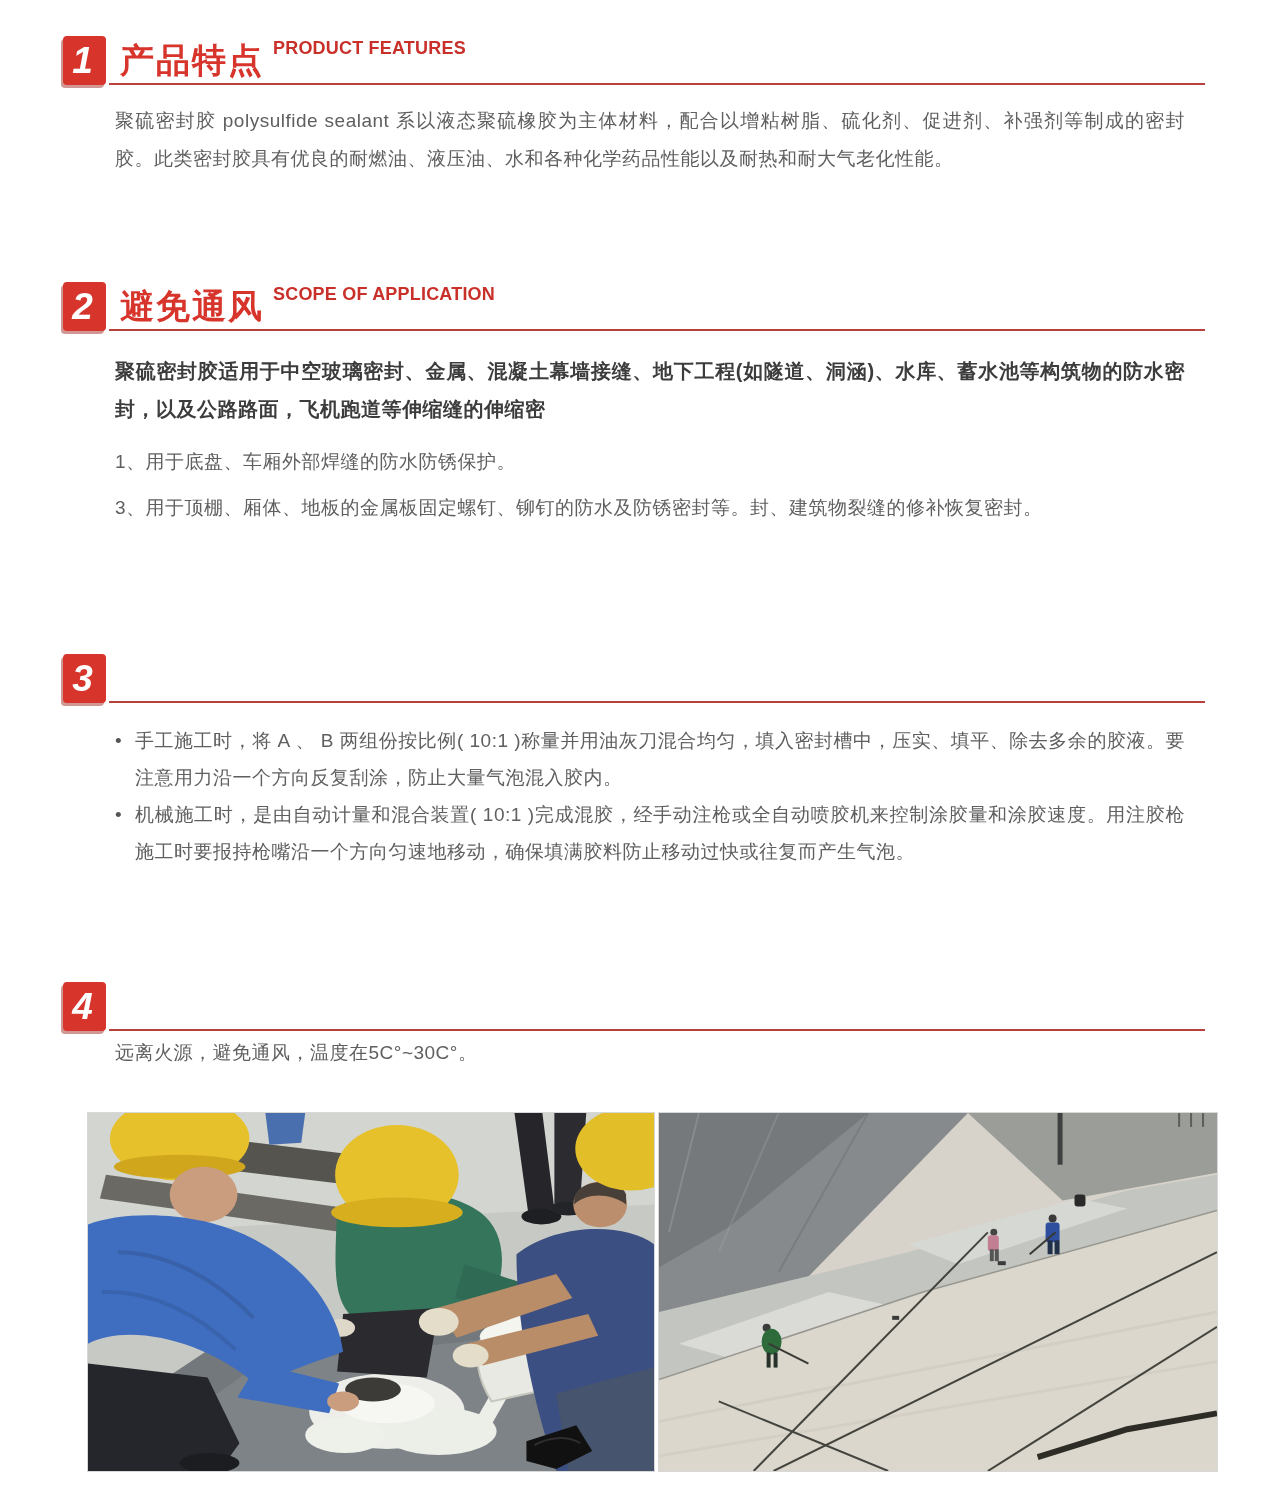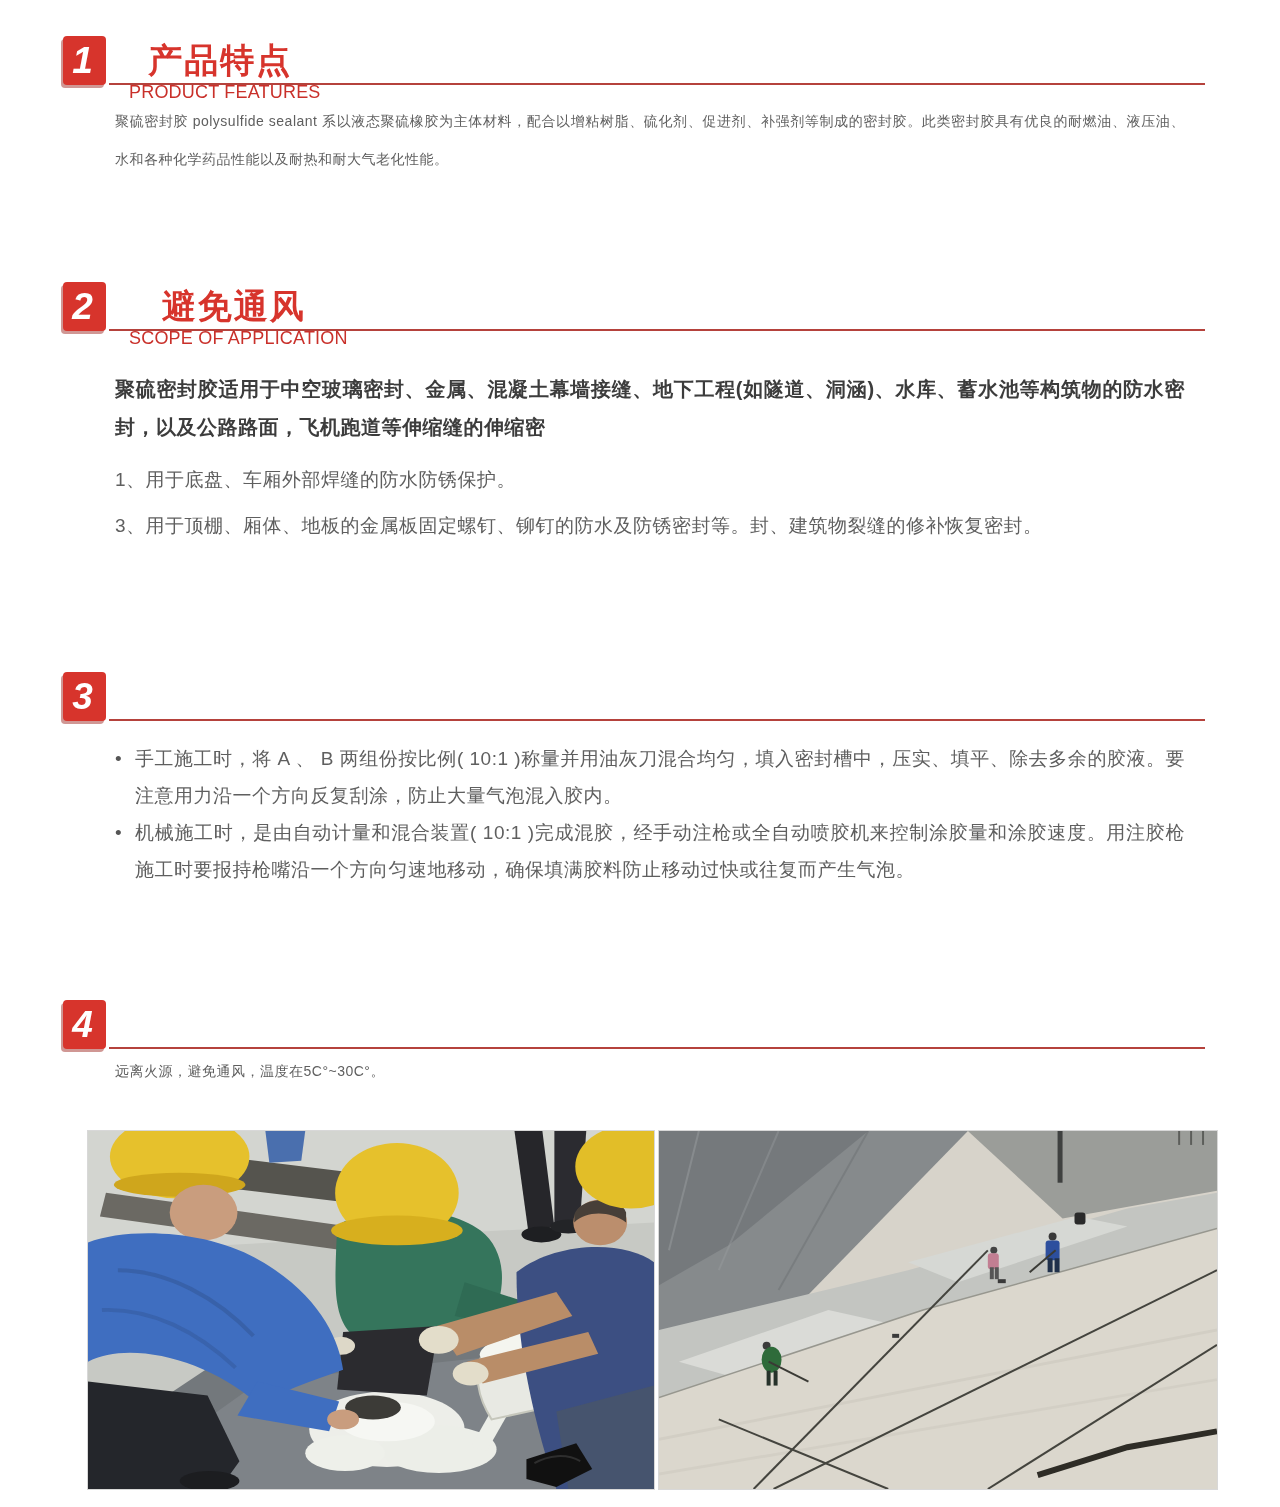--- a/index.html
+++ b/index.html
@@ -10,43 +10,43 @@
 
   
   .sec { position:relative; }
   .sec-header { position:relative; display:flex; align-items:flex-start; height:52px; }
   .badge { width:43px; height:49px; background:#d7342c; border-radius:4px;
            box-shadow:-2px 3px 0 rgba(150,25,18,.45);
            display:flex; align-items:center; justify-content:center;
            position:relative; z-index:2; }
   .badge span { color:#ffffff; font-size:37px; font-weight:bold; font-style:italic;
                 line-height:1; transform:translateX(-2px); }
-  .titles { display:flex; align-items:center; margin-left:14px; padding-top:2px;flex-direction:column; }
+  .titles { display:flex; align-items:flex-start; margin-left:14px; padding-top:2px; }
   .title-zh { color:#d7342c; font-size:34px; font-weight:bold; letter-spacing:2px; line-height:44px; }
-  .title-en { color:#c9302a; font-size:18px; font-weight:normal; margin-left:9px; letter-spacing:.2px; }
+  .title-en { color:#c9302a; font-size:18px; font-weight:bold; margin-left:9px; letter-spacing:.2px; }
   .rule { position:absolute; left:46px; right:12px; bottom:3px; height:2px; background:#b5423c; }
 
   
-  .body-block { margin-left:52px; margin-right:32px; color:#5f5f5f; font-size:14px;
+  .body-block { margin-left:52px; margin-right:32px; color:#5f5f5f; font-size:19px;
                 line-height:38px; text-align:justify; letter-spacing:.5px; }
   .lead { color:#3c3c3c; font-weight:bold; font-size:20px; }
   .plain-list { margin-left:52px; margin-right:32px; color:#5f5f5f; font-size:19px;
                 line-height:36px; letter-spacing:.5px; }
   .plain-list .li { margin-bottom:4px; }
   .li-gap { margin-bottom:10px !important; }
   .bullets { margin-left:52px; margin-right:32px; }
   .bullet-item { display:flex; color:#5f5f5f; font-size:19px; line-height:37px;
                  letter-spacing:.5px; }
   .bullet-dot { width:20px; flex:0 0 20px; color:#555; font-size:19px; }
   .bullet-text { flex:1; text-align:justify; }
 
   
   .s1-body { margin-top:14px; }
   .sec2 { margin-top:104px; }
-  .s2-lead { margin-top:36px; }
+  .s2-lead { margin-top:18px; }
   .s2-list { margin-top:16px; }
   .sec3 { margin-top:128px; }
   .s3-bullets { margin-top:16px; }
   .sec4 { margin-top:112px; }
   .s4-body { }
 
   
   .photos { margin-top:40px; margin-left:24px; width:1131px; height:360px;
             display:flex; gap:3px; }
   .photo { height:360px; border:1px solid #d8d8d8; overflow:hidden; background:#cccccc; }

